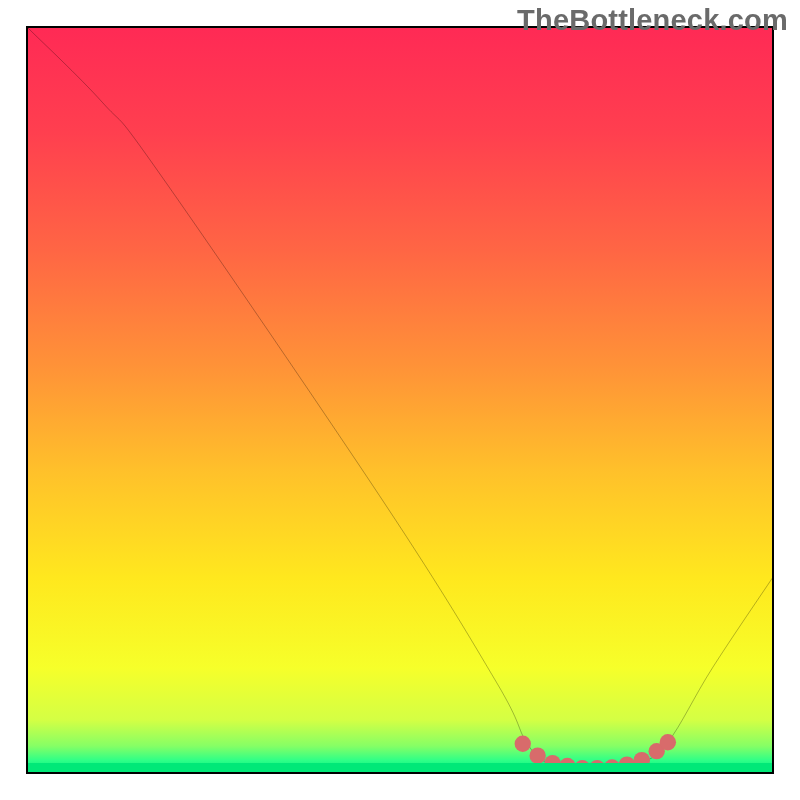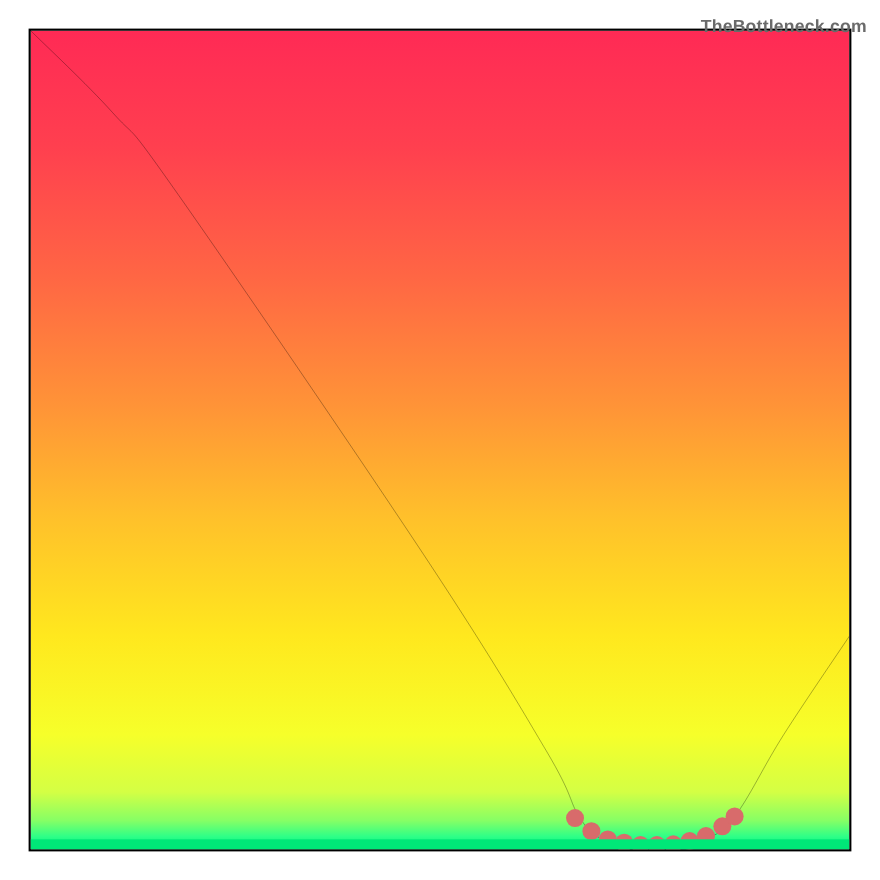--- a/index.html
+++ b/index.html
@@ -9,26 +9,25 @@
     height: 800px;
     font-family: Arial, Helvetica, sans-serif;
     background: #ffffff;
     position: relative;
     overflow: hidden;
   }
   .watermark {
     position: absolute;
     top: 4px;
     right: 12px;
-    font-size: 16px;
+    font-size: 29px;
     font-weight: 600;
     color: #6a6a6a;
     letter-spacing: 0.2px;
     z-index: 10;
-    margin-top: 12px;
   }
   .chart-outer {
     position: absolute;
     top: 26px;
     left: 26px;
     width: 748px;
     height: 748px;
     border: 2px solid #000;
     box-sizing: border-box;
   }

